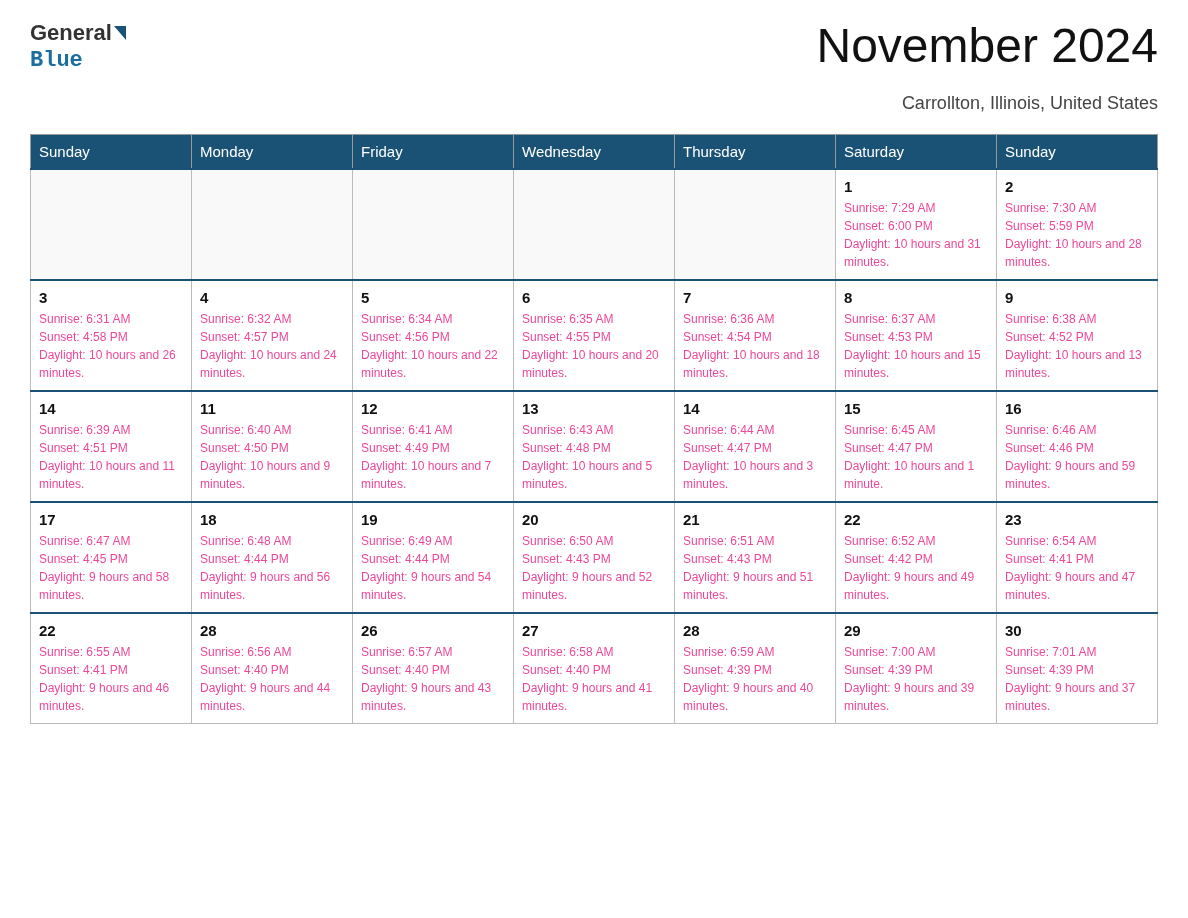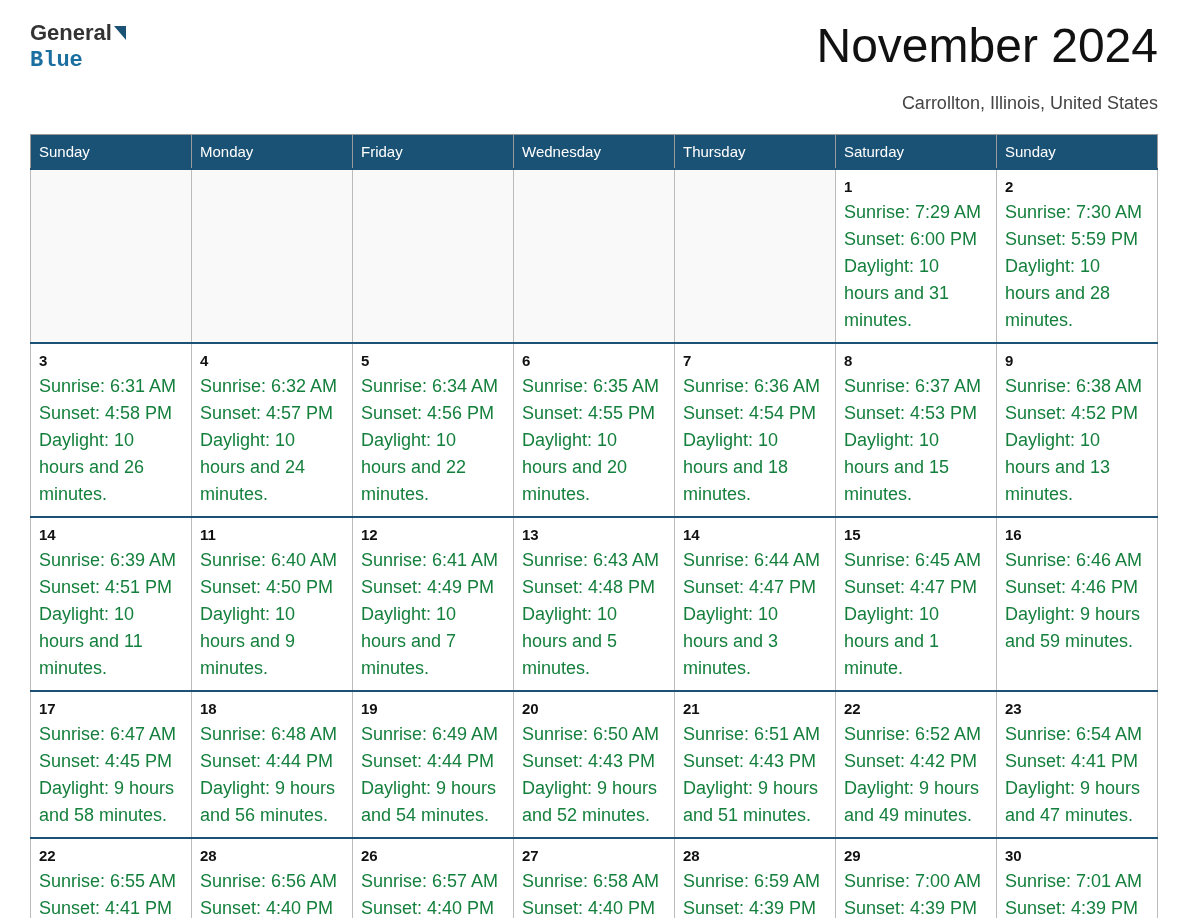--- a/index.html
+++ b/index.html
@@ -84,22 +84,22 @@
       min-height: 110px;
       height: 110px;
     }
     .day-number {
       font-size: 15px;
       font-weight: bold;
       color: #111;
       margin-bottom: 4px;
     }
     .day-info {
-      font-size: 18px;
-      color: #15803d;
+      font-size: 12px;
+      color: #ec4899;
       line-height: 1.5;
     }
     .empty-cell {
       background: #f9f9f9;
     }
     tr.week-row td {
       border-top: 2px solid #1a5276;
     }
   </style>
 </head>

